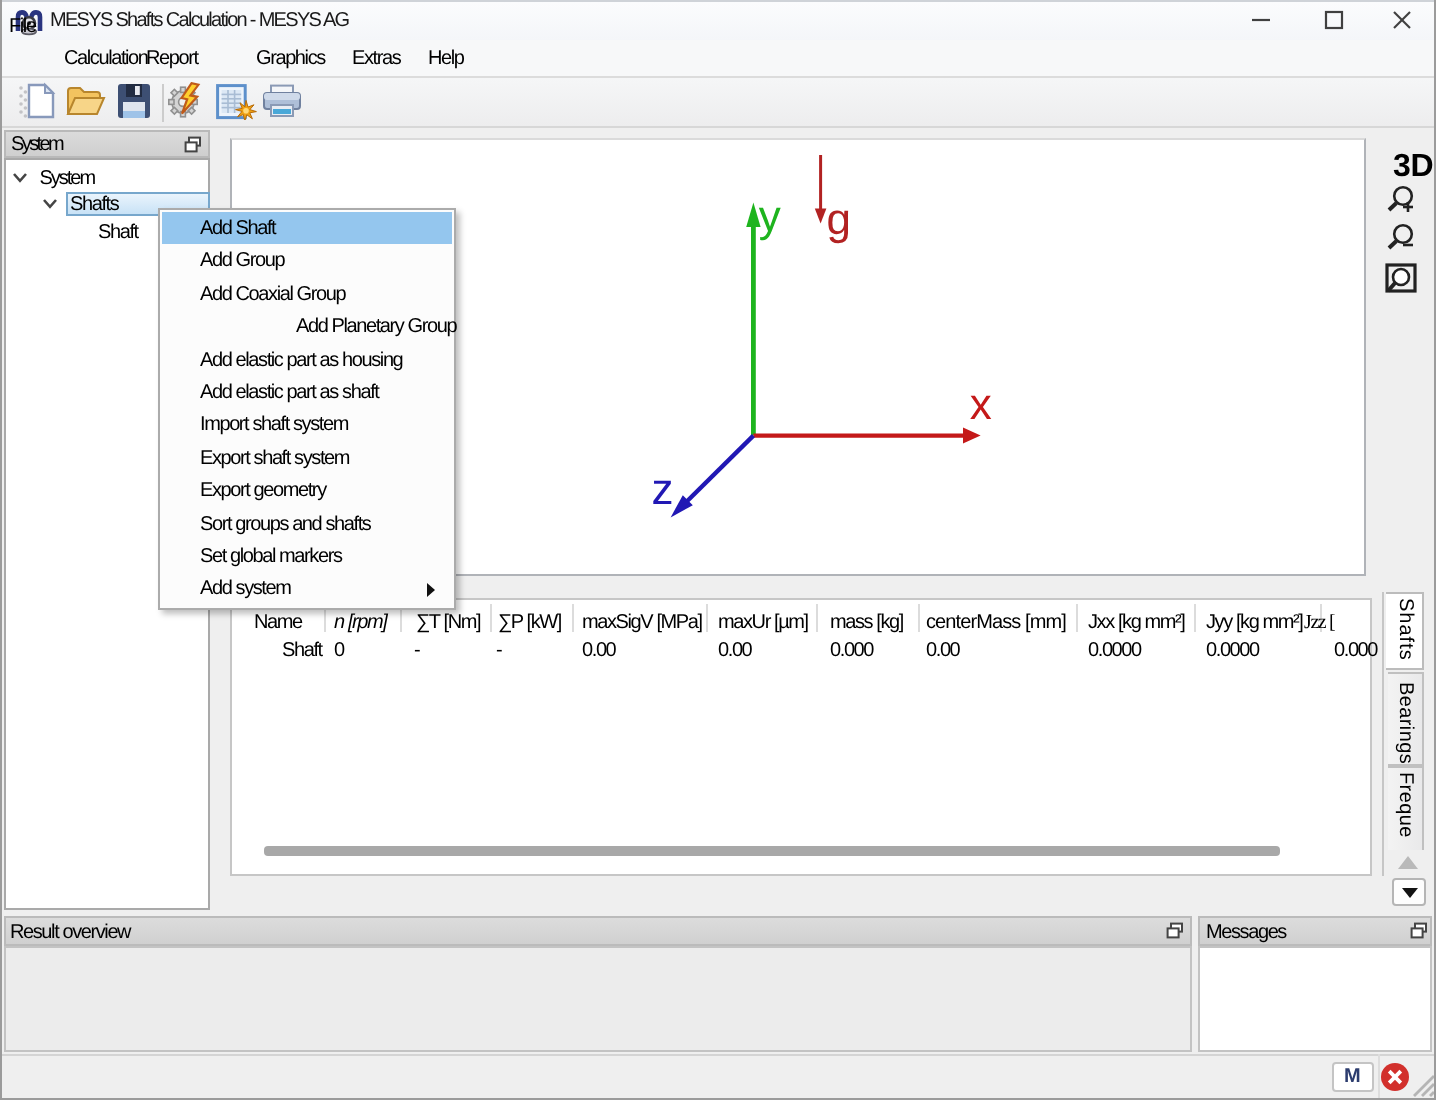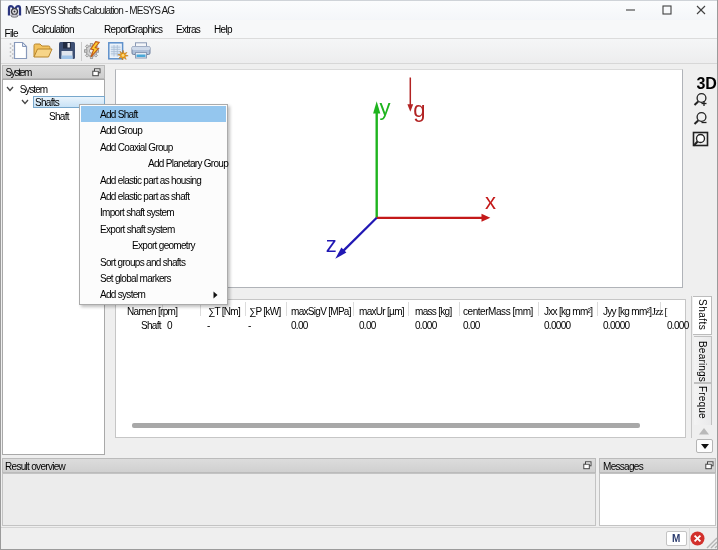--- a/index.html
+++ b/index.html
@@ -17,23 +17,23 @@
 </svg>
 <div class="txt" style="left:24px;top:5px;font-size:10px;color:#1a1a1a;letter-spacing:-0.85px;">MESYS Shafts Calculation - MESYS AG</div>
 <svg class="abs" style="left:624px;top:2px;" width="90" height="16" viewBox="0 0 90 16">
   <line x1="1" y1="8" x2="10" y2="8" stroke="#404040" stroke-width="1.1"></line>
   <rect x="38" y="4" width="8" height="8" fill="none" stroke="#404040" stroke-width="1.1"></rect>
   <line x1="72" y1="4" x2="80" y2="12" stroke="#404040" stroke-width="1.1"></line>
   <line x1="80" y1="4" x2="72" y2="12" stroke="#404040" stroke-width="1.1"></line>
 </svg>
 
 <div class="abs" style="left:0;top:20px;width:718px;height:19px;background:#f7f8f9;border-bottom:1px solid #dcdcdc;"></div>
-<div class="txt" style="left:3.5px;top:28px;">File</div>
+<div class="txt" style="left:3.5px;top:8px;">File</div>
 <div class="txt" style="left:31px;top:24px;">Calculation</div>
-<div class="txt" style="left:103px;top:24px;text-align:right;">Report</div>
+<div class="txt" style="left:72px;top:24px;text-align:right;">Report</div>
 <div class="txt" style="left:127px;top:24px;">Graphics</div>
 <div class="txt" style="left:175px;top:24px;">Extras</div>
 <div class="txt" style="left:213px;top:24px;">Help</div>
 
 <div class="abs" style="left:0;top:39px;width:718px;height:25px;background:linear-gradient(#f5f6f7,#ededee);border-bottom:1px solid #d7d7d7;"></div>
 <svg class="abs" style="left:8px;top:42px;" width="5" height="18" viewBox="0 0 5 18">
   <g fill="#c3c3c6">
       <circle cx="1.5" cy="2" r="0.9"></circle>
       <circle cx="1.5" cy="6" r="0.9"></circle>
       <circle cx="1.5" cy="10" r="0.9"></circle>
@@ -170,21 +170,21 @@
 <div class="abs" style="left:244px;top:302px;width:1px;height:14px;background:#dcdcdc;"></div>
 <div class="abs" style="left:285px;top:302px;width:1px;height:14px;background:#dcdcdc;"></div>
 <div class="abs" style="left:352px;top:302px;width:1px;height:14px;background:#dcdcdc;"></div>
 <div class="abs" style="left:407px;top:302px;width:1px;height:14px;background:#dcdcdc;"></div>
 <div class="abs" style="left:458px;top:302px;width:1px;height:14px;background:#dcdcdc;"></div>
 <div class="abs" style="left:537px;top:302px;width:1px;height:14px;background:#dcdcdc;"></div>
 <div class="abs" style="left:596px;top:302px;width:1px;height:14px;background:#dcdcdc;"></div>
 <div class="abs" style="left:659px;top:302px;width:1px;height:14px;background:#dcdcdc;"></div>
 
 <div class="txt" style="left:126px;top:306px;">Name</div>
-<div class="txt" style="left:150px;top:306px;">n [rpm]</div>
+<div class="txt" style="left:166px;top:306px;font-style:italic;">n [rpm]</div>
 <div class="txt" style="left:207px;top:306px;">∑T [Nm]</div>
 <div class="txt" style="left:248px;top:306px;">∑P [kW]</div>
 <div class="txt" style="left:290px;top:306px;">maxSigV [MPa]</div>
 <div class="txt" style="left:358px;top:306px;">maxUr [µm]</div>
 <div class="txt" style="left:414px;top:306px;">mass [kg]</div>
 <div class="txt" style="left:462px;top:306px;letter-spacing:-0.45px;">centerMass [mm]</div>
 <div class="txt" style="left:543px;top:306px;">Jxx [kg mm²]</div>
 <div class="txt" style="left:602px;top:306px;">Jyy [kg mm²]</div>
 <div class="txt" style="left:651px;top:306px;font-family:Liberation Serif, serif;">Jzz [</div>
 
@@ -252,19 +252,19 @@
 <div class="abs" style="left:78px;top:104px;width:149px;height:201px;background:#fcfcfc;border:1px solid #ababab;box-shadow:2px 2px 3px rgba(0,0,0,0.25);z-index:10;"></div>
 <div class="abs" style="left:80px;top:105.5px;width:145px;height:16.3px;background:#94c6ee;z-index:11;"></div>
 <div class="txt" style="left:99px;top:109px;z-index:12;">Add Shaft</div>
 <div class="txt" style="left:99px;top:125.4px;z-index:12;">Add Group</div>
 <div class="txt" style="left:99px;top:141.8px;z-index:12;">Add Coaxial Group</div>
 <div class="txt" style="left:99px;top:158.2px;z-index:12;margin-left:48px;">Add Planetary Group</div>
 <div class="txt" style="left:99px;top:174.6px;z-index:12;">Add elastic part as housing</div>
 <div class="txt" style="left:99px;top:191px;z-index:12;">Add elastic part as shaft</div>
 <div class="txt" style="left:99px;top:207.4px;z-index:12;">Import shaft system</div>
 <div class="txt" style="left:99px;top:223.8px;z-index:12;">Export shaft system</div>
-<div class="txt" style="left:99px;top:240.2px;z-index:12;margin-left:32px;">Export geometry</div>
+<div class="txt" style="left:99px;top:240.2px;z-index:12;">Export geometry</div>
 <div class="txt" style="left:99px;top:256.6px;z-index:12;">Sort groups and shafts</div>
 <div class="txt" style="left:99px;top:273px;z-index:12;">Set global markers</div>
 <div class="txt" style="left:99px;top:289.4px;z-index:12;">Add system</div>
 <svg class="abs" style="left:212px;top:291px;z-index:12;" width="5" height="8" viewBox="0 0 5 8">
     <path d="M0.5 0.5 L4.5 4 L0.5 7.5 Z" fill="#111"></path>
   </svg>
 
 </body></html>

